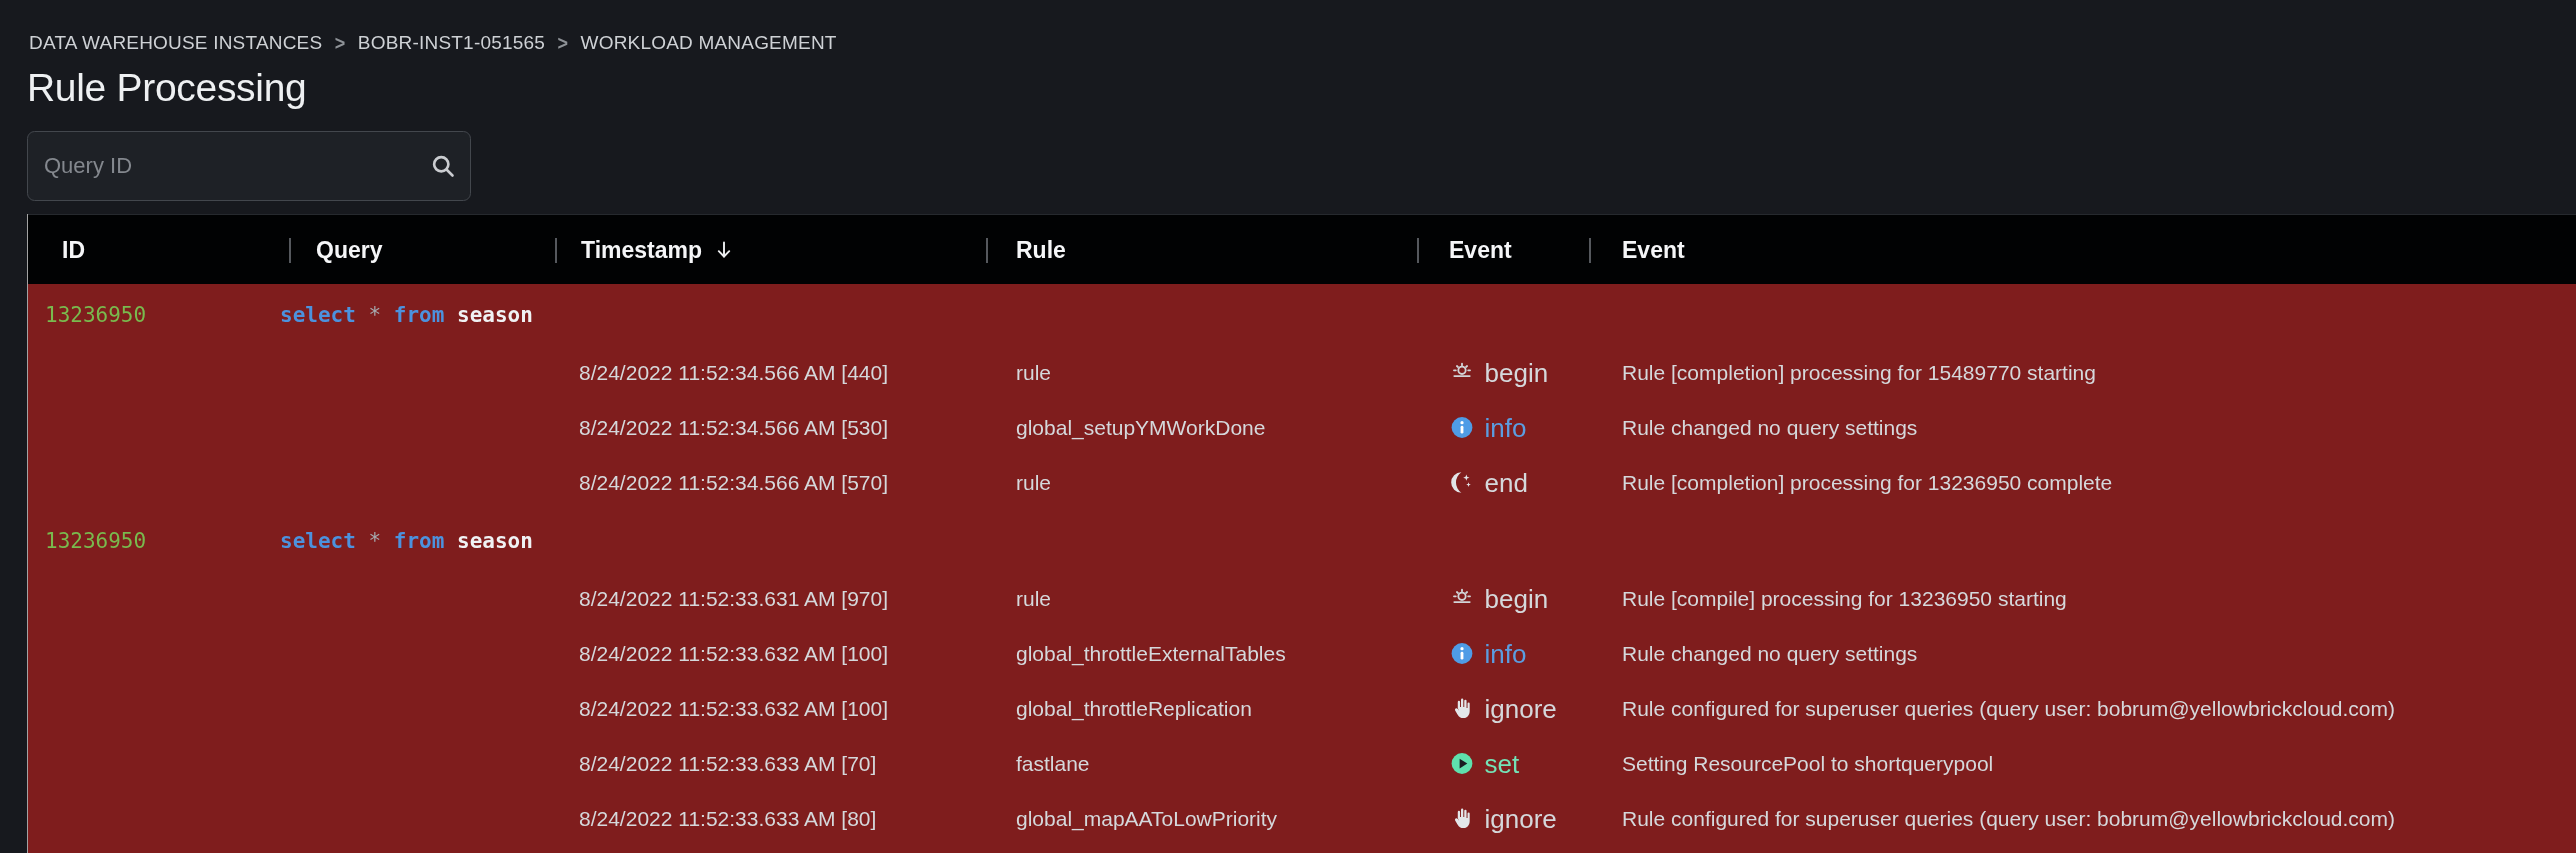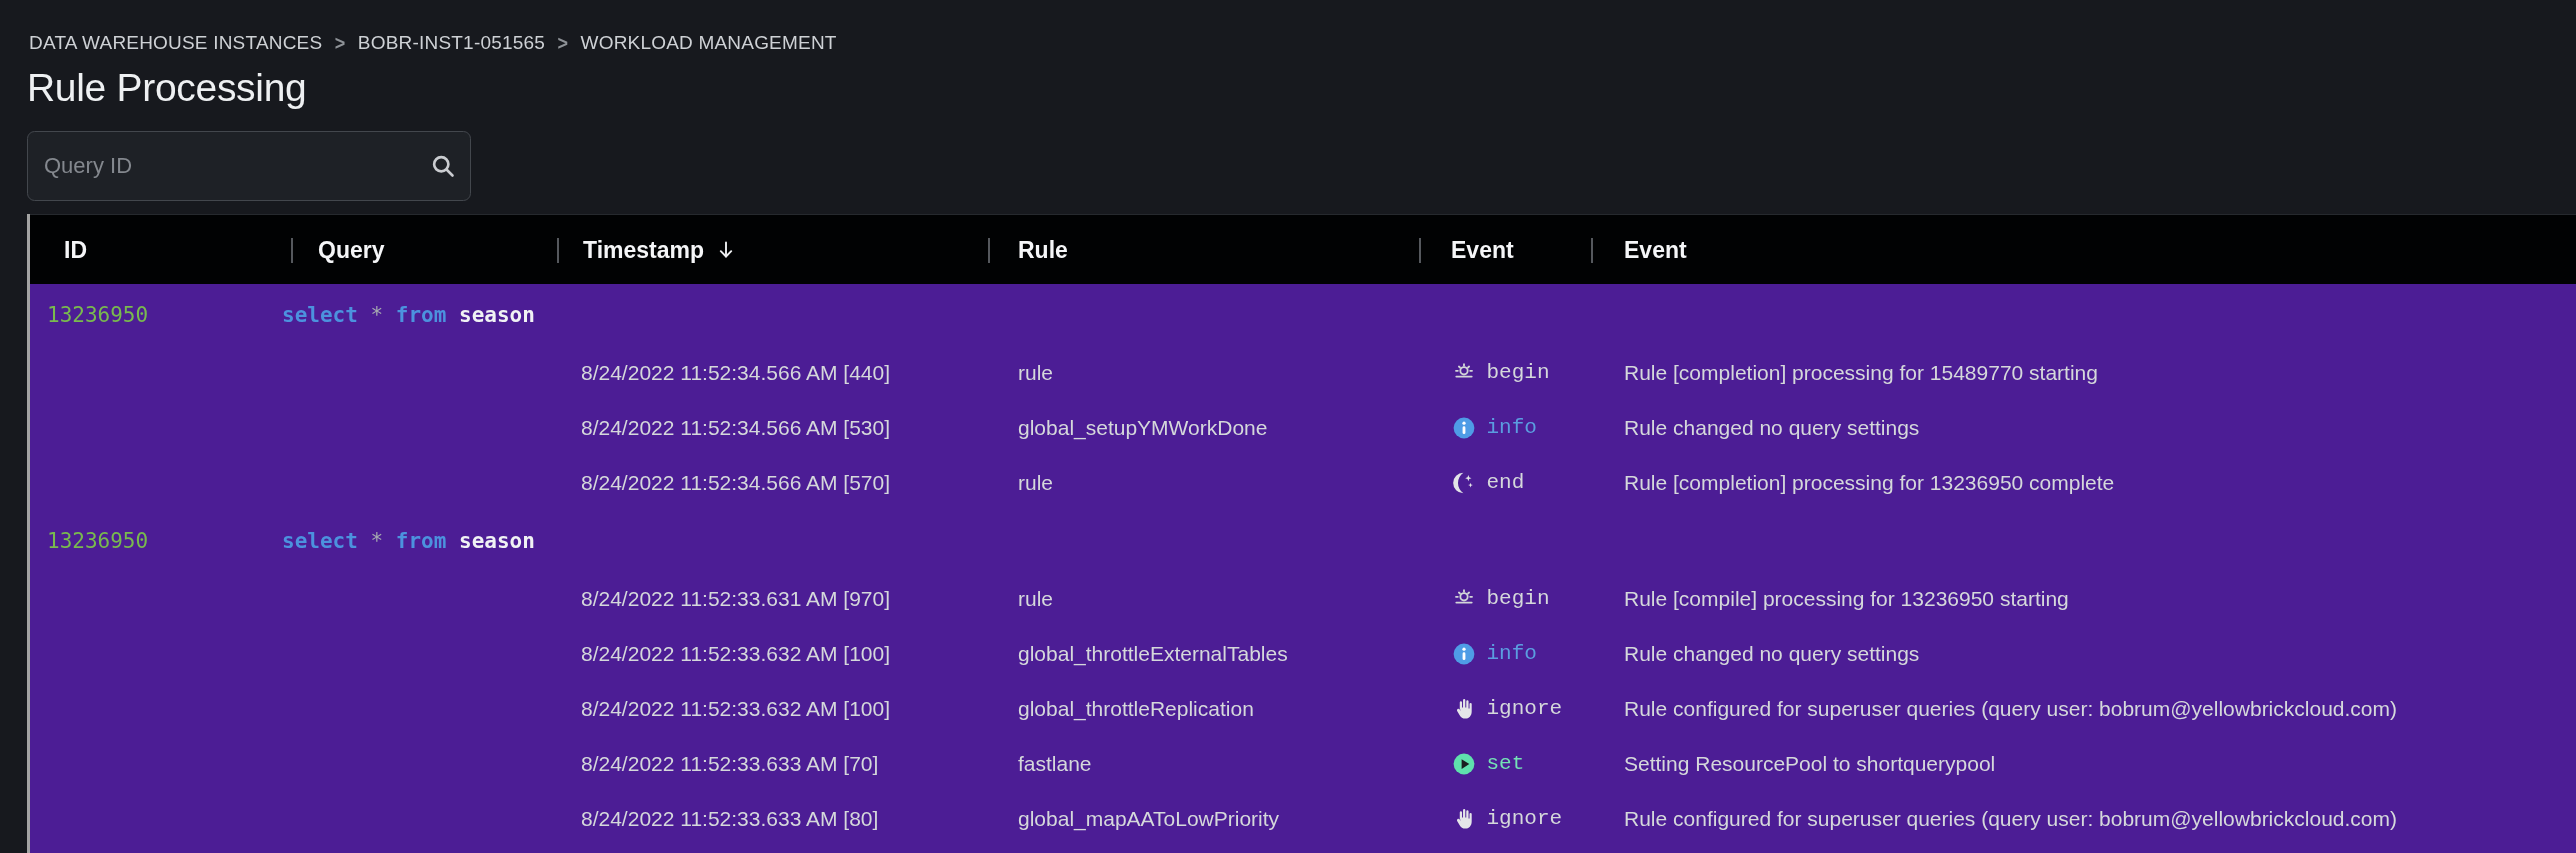--- a/index.html
+++ b/index.html
@@ -31,54 +31,54 @@
   .searchbox input{
     flex:1;min-width:0;background:transparent;border:none;outline:none;
     color:#dfe2e5;font-size:22px;padding:0 9.5px 0 16px;
     font-family:"Liberation Sans", sans-serif;
   }
   .searchbox input::placeholder{color:#84888e;opacity:1;}
   .sicon{width:30px;height:30px;margin-right:12.4px;display:flex;align-items:center;justify-content:center;}
   
   .table{
     position:absolute;left:27px;top:214px;width:2549px;height:640px;
-    border-left:3px solid #a3a3a3;box-sizing:border-box;
+    border-left:1px solid #a3a3a3;box-sizing:border-box;
   }
   .thead{
     position:absolute;top:0;left:0;right:0;height:70px;background:#010203;
     border-top:1px solid #26292e;box-sizing:border-box;
   }
   .th{
     position:absolute;top:0;height:70px;display:flex;align-items:center;gap:9.5px;
     font-size:23px;font-weight:700;color:#f5f6f8;white-space:nowrap;cursor:pointer;
   }
   .vsep{position:absolute;top:23px;width:1.9px;height:25px;background:#55585d;}
   .sort{display:flex;align-items:center;}
   .tbody{
     position:absolute;top:70px;left:0;right:0;bottom:0;
-    background:#4c1d95;overflow:hidden;
+    background:#7f1d1d;overflow:hidden;
   }
   .row{position:relative;}
   .group-row{height:61px;}
   .sub-row{height:55px;}
   .cell{
     position:absolute;top:50%;transform:translateY(-50%);
     white-space:nowrap;font-size:21px;color:#d5d8db;
   }
   .id-cell{left:17px;font-family:"DejaVu Sans Mono", monospace;font-size:21px;color:#79ba4e;cursor:pointer;}
   .query-cell{left:252px;font-family:"DejaVu Sans Mono", monospace;font-size:21px;}
   .tok-keyword{color:#4c92de;font-weight:bold;}
   .tok-operator{color:#a6abb0;}
   .tok-identifier{color:#f0f2f4;font-weight:700;}
   .ts-cell{left:551px;}
   .rule-cell{left:988px;}
   .type-cell{left:1421px;display:flex;align-items:center;gap:9.5px;}
   .event-cell{left:1594px;}
   .ticon{width:26px;height:26px;display:flex;align-items:center;justify-content:center;}
-  .tlabel{font-size:21px;color:#d5d8db;font-family:Liberation Mono, monospace;}
+  .tlabel{font-size:26px;color:#d5d8db;}
   .tlabel-info{color:#5b9de0;}
   .tlabel-set{color:#74e2b6;}
 </style>
 </head>
 <body>
 
 <nav class="breadcrumb">
   <a class="crumb">DATA WAREHOUSE INSTANCES</a>
   <span class="chev">&gt;</span>
   <a class="crumb">BOBR-INST1-051565</a>

